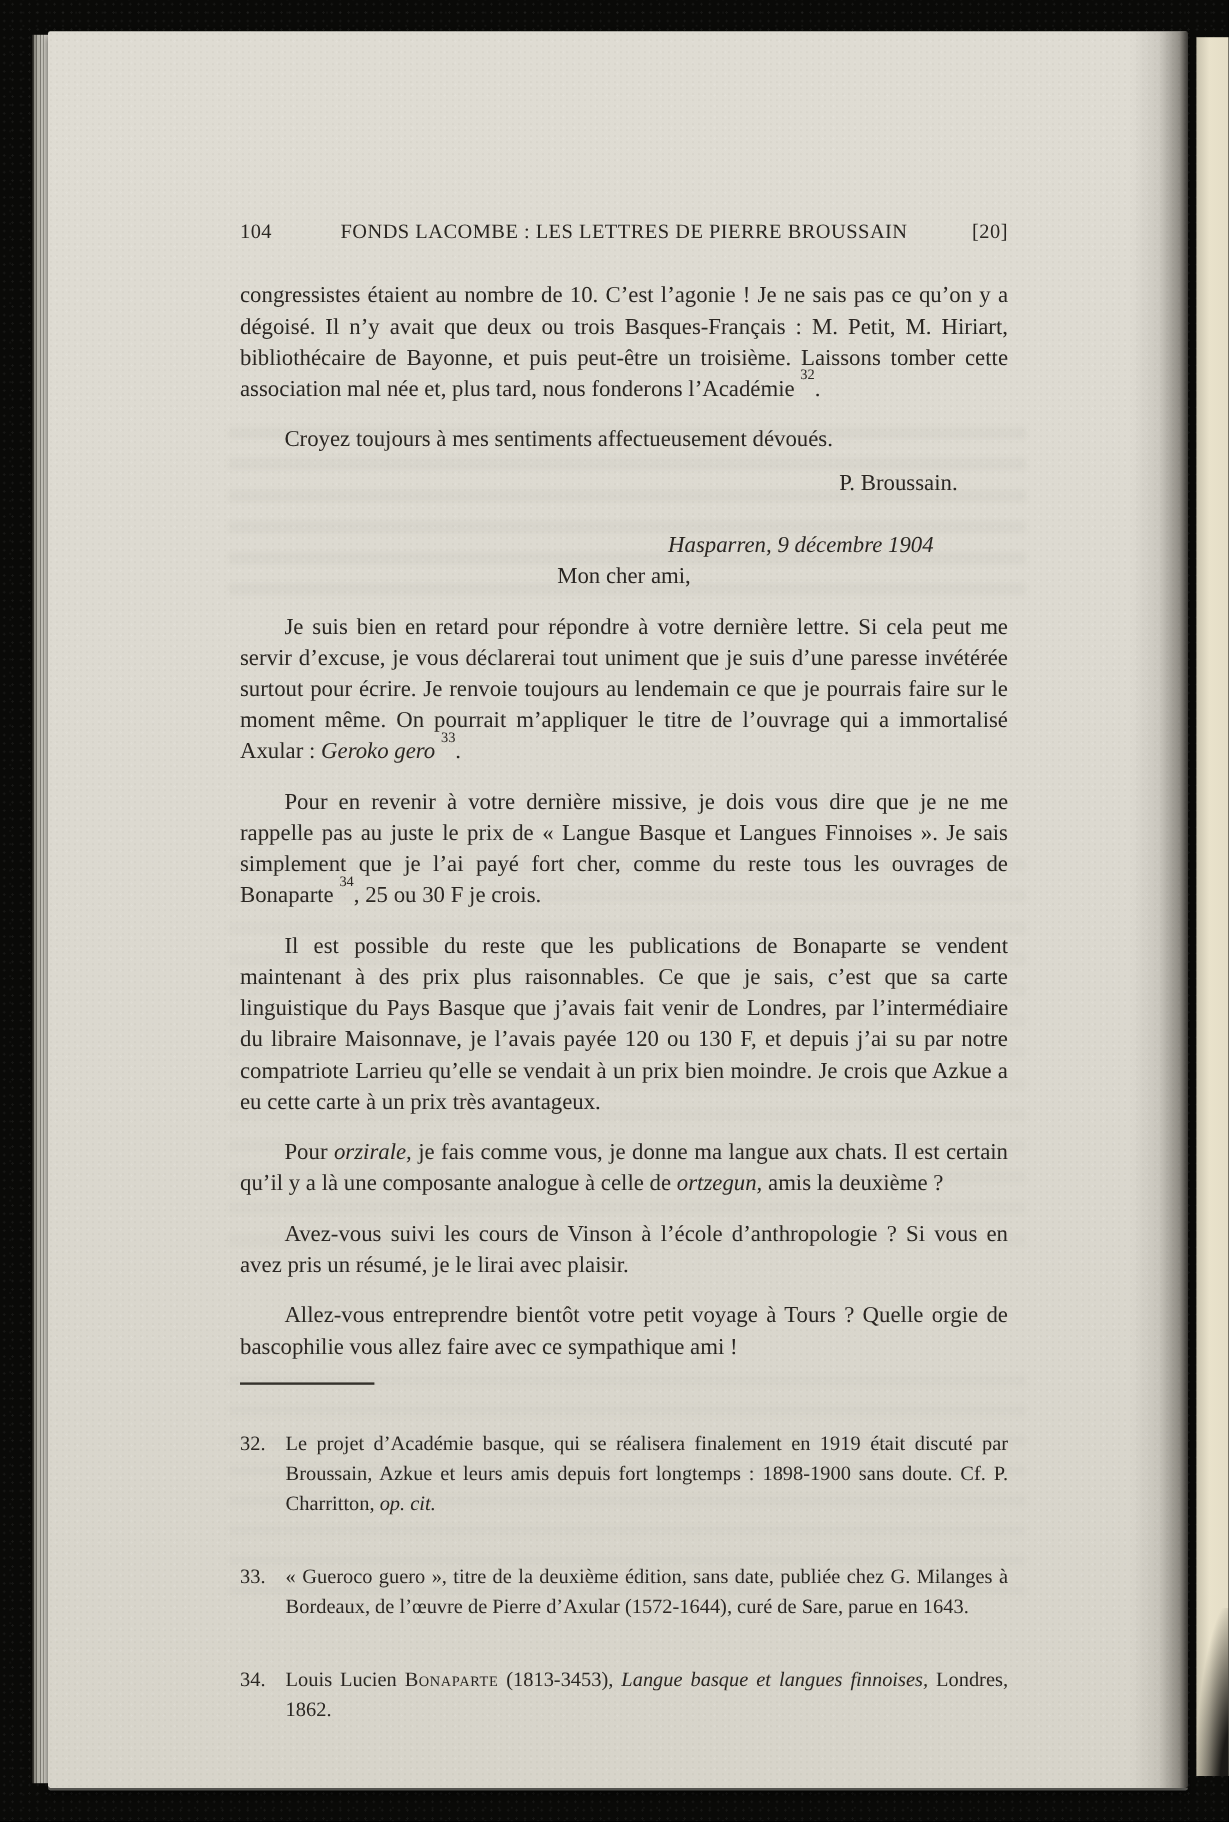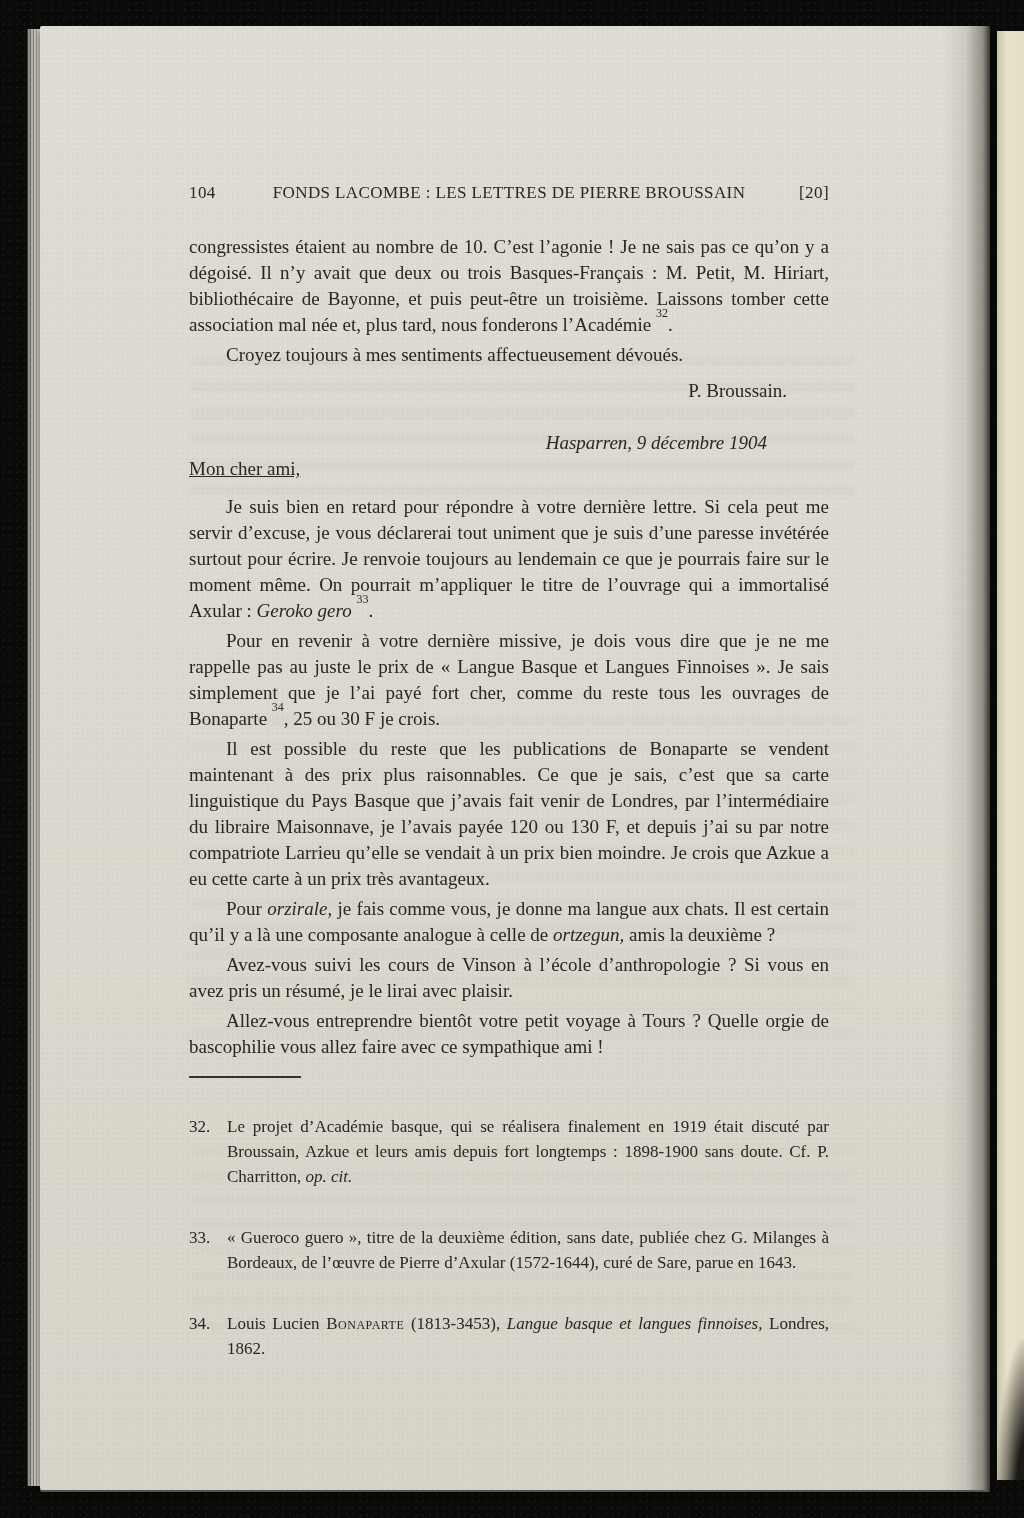--- a/index.html
+++ b/index.html
@@ -49,31 +49,31 @@
   }
   
   .ghost{position:absolute;pointer-events:none;filter:blur(2px);opacity:.55;}
   .ghost.g1{left:150px;top:330px;width:665px;height:150px;
     background:repeating-linear-gradient(180deg,rgba(108,112,98,0.09) 0 10px,transparent 10px 26px);}
   .ghost.g2{left:150px;top:690px;width:665px;height:330px;
     background:repeating-linear-gradient(180deg,rgba(108,112,98,0.055) 0 10px,transparent 10px 26px);}
   .ghost.g3{left:150px;top:1120px;width:665px;height:200px;
     background:repeating-linear-gradient(180deg,rgba(108,112,98,0.05) 0 9px,transparent 9px 25px);}
 
-  .text-block{position:absolute;left:149px;top:157px;width:640px;color:var(--ink,#2a2622);}
+  .text-block{position:absolute;left:160px;top:157px;width:640px;color:var(--ink,#2a2622);}
   .hdr{display:flex;align-items:baseline;font-size:17px;letter-spacing:.4px;margin-bottom:31px;}
   .hdr-left{width:64px;text-align:left;}
   .hdr-center{flex:1;text-align:center;}
   .hdr-right{width:64px;text-align:right;}
 
-  .letter p{margin:4px 0 3px;font-size:19px;line-height:26px;text-align:justify;}
+  .letter p{margin:16px 0 3px;font-size:19px;line-height:26px;text-align:justify;}
   .letter p.indent{text-indent:37px;}
   .letter .signature{margin:10px 0 6px;text-align:right;padding-right:42px;text-indent:0;}
   .letter .dateline{margin:26px 0 0;text-align:right;padding-right:62px;text-indent:0;}
-  .letter .salutation{margin:0 0 12px;text-align:left;text-indent:0;text-decoration:underline;}
+  .letter .salutation{margin:0 0 12px;text-align:center;text-indent:0;}
   .it{font-style:italic;}
   .sc{font-variant:small-caps;letter-spacing:.5px;}
   sup.fnref{font-size:12px;line-height:0;position:relative;top:-7px;}
 
   .fn-rule{width:112px;border-top:2px solid #35322c;margin:16px 0 12px;}
   .footnotes .fn{display:flex;font-size:17px;line-height:25px;margin-bottom:9px;margin-top:36px;}
   .fn-num{flex:none;width:38px;}
   .fn-text{flex:1;text-align:justify;}
 </style>
 </head>

